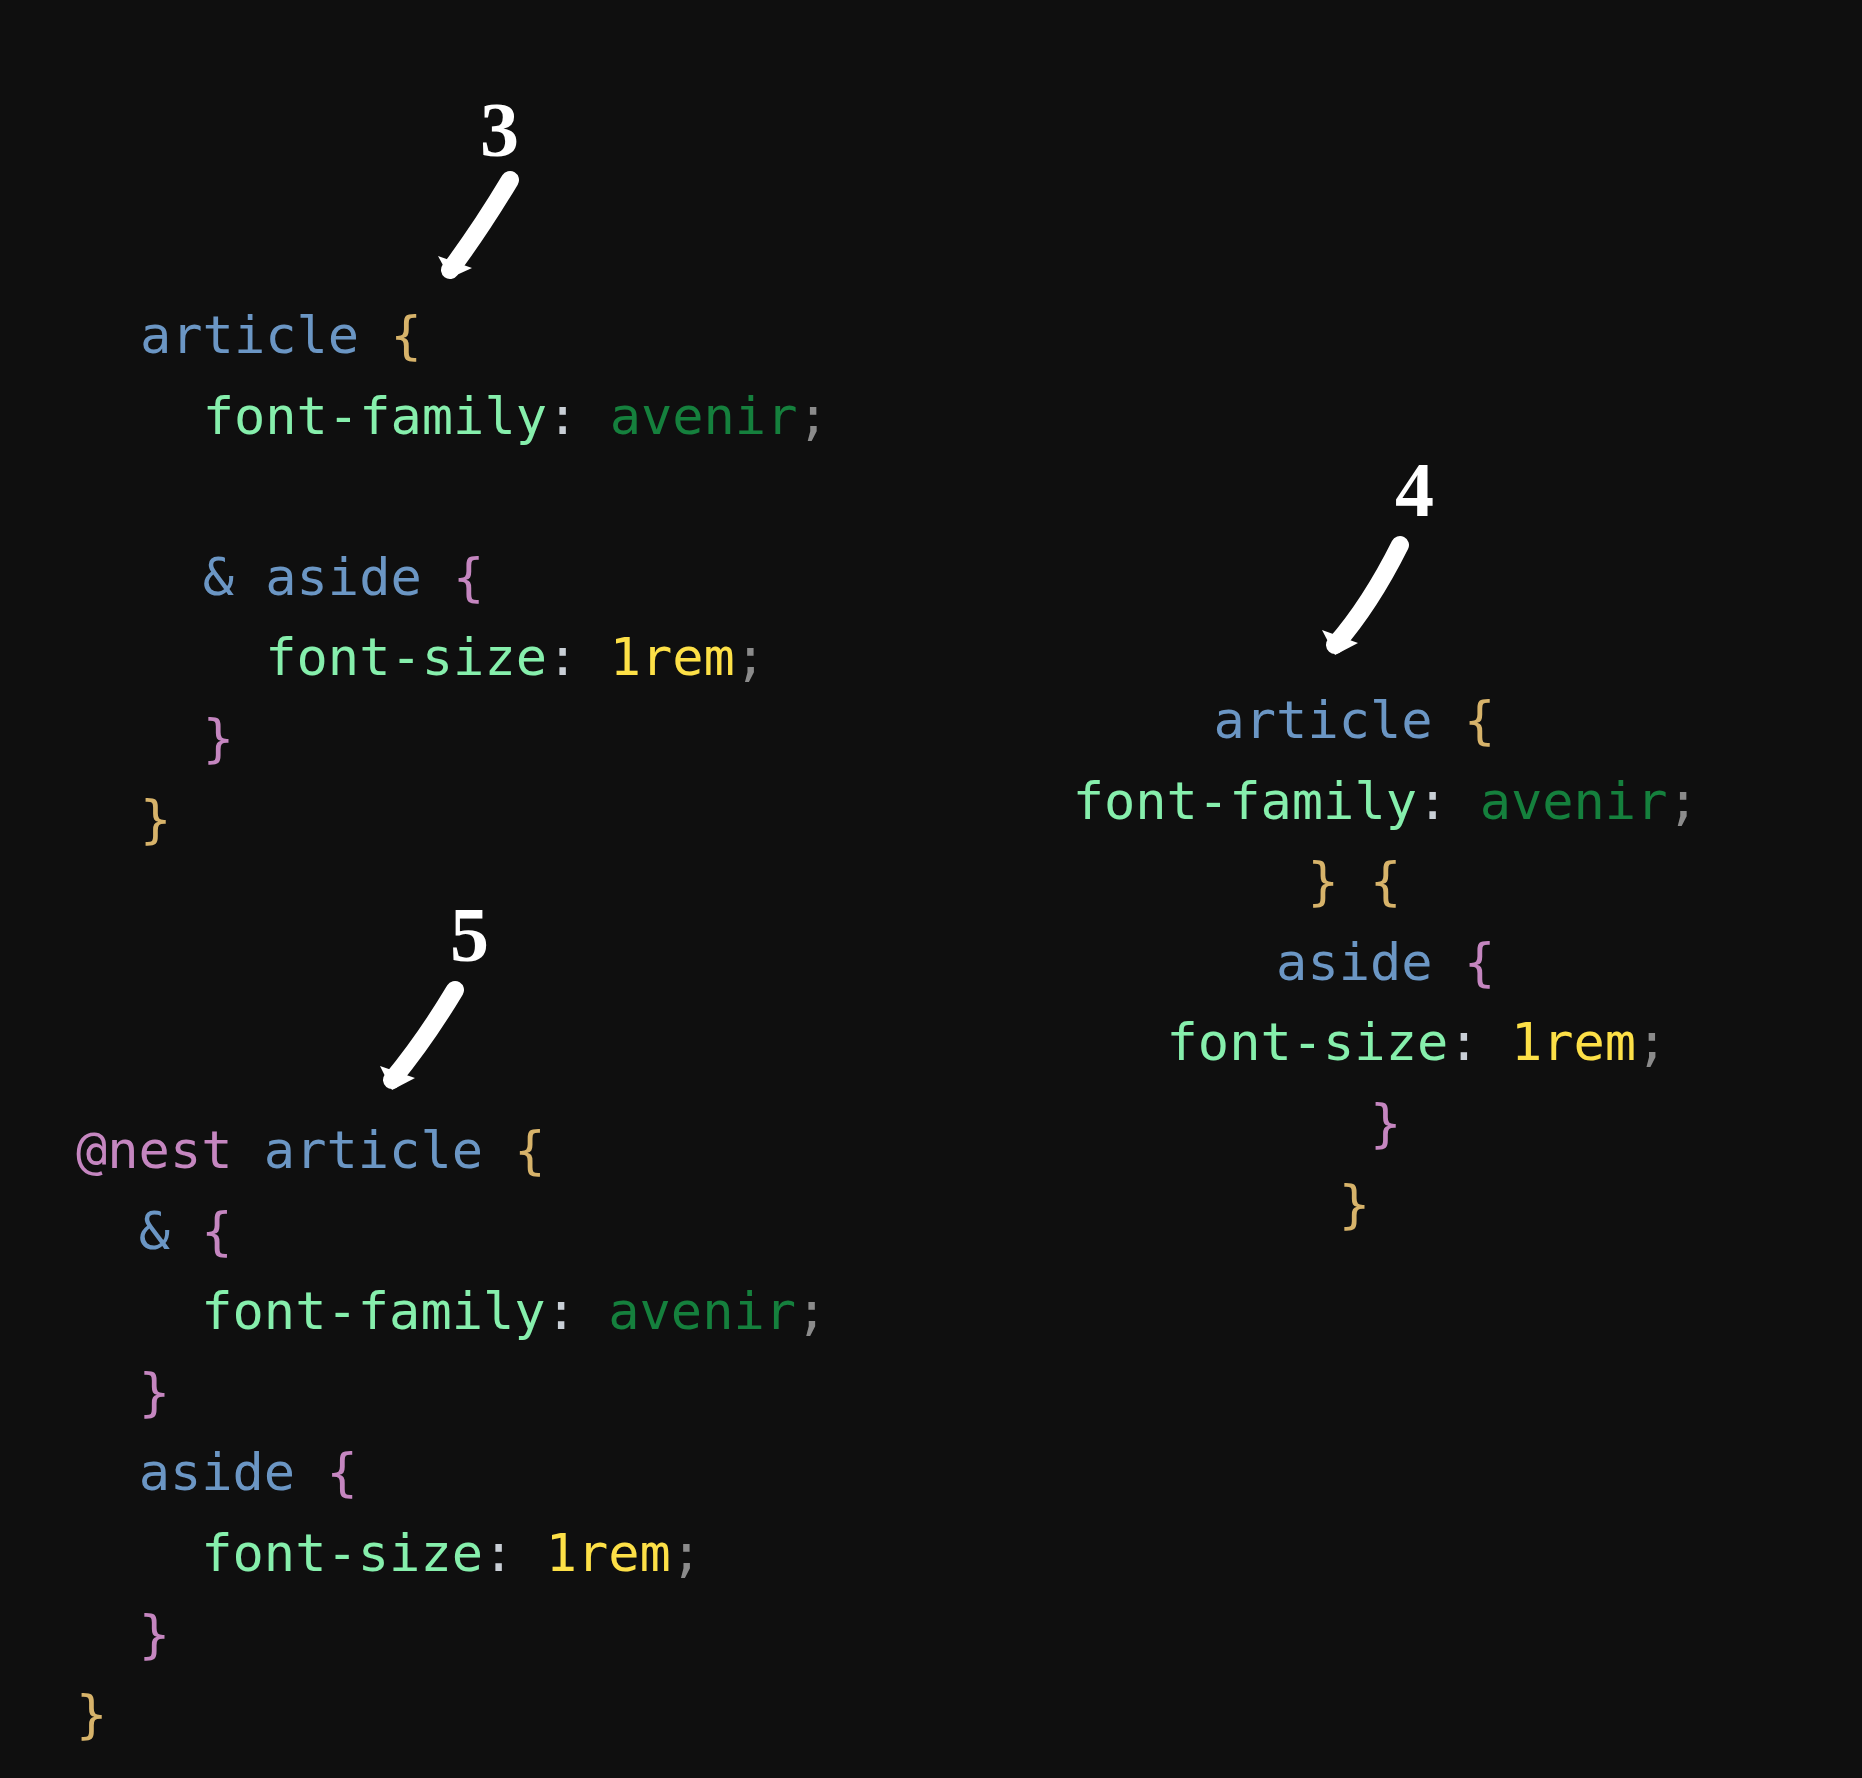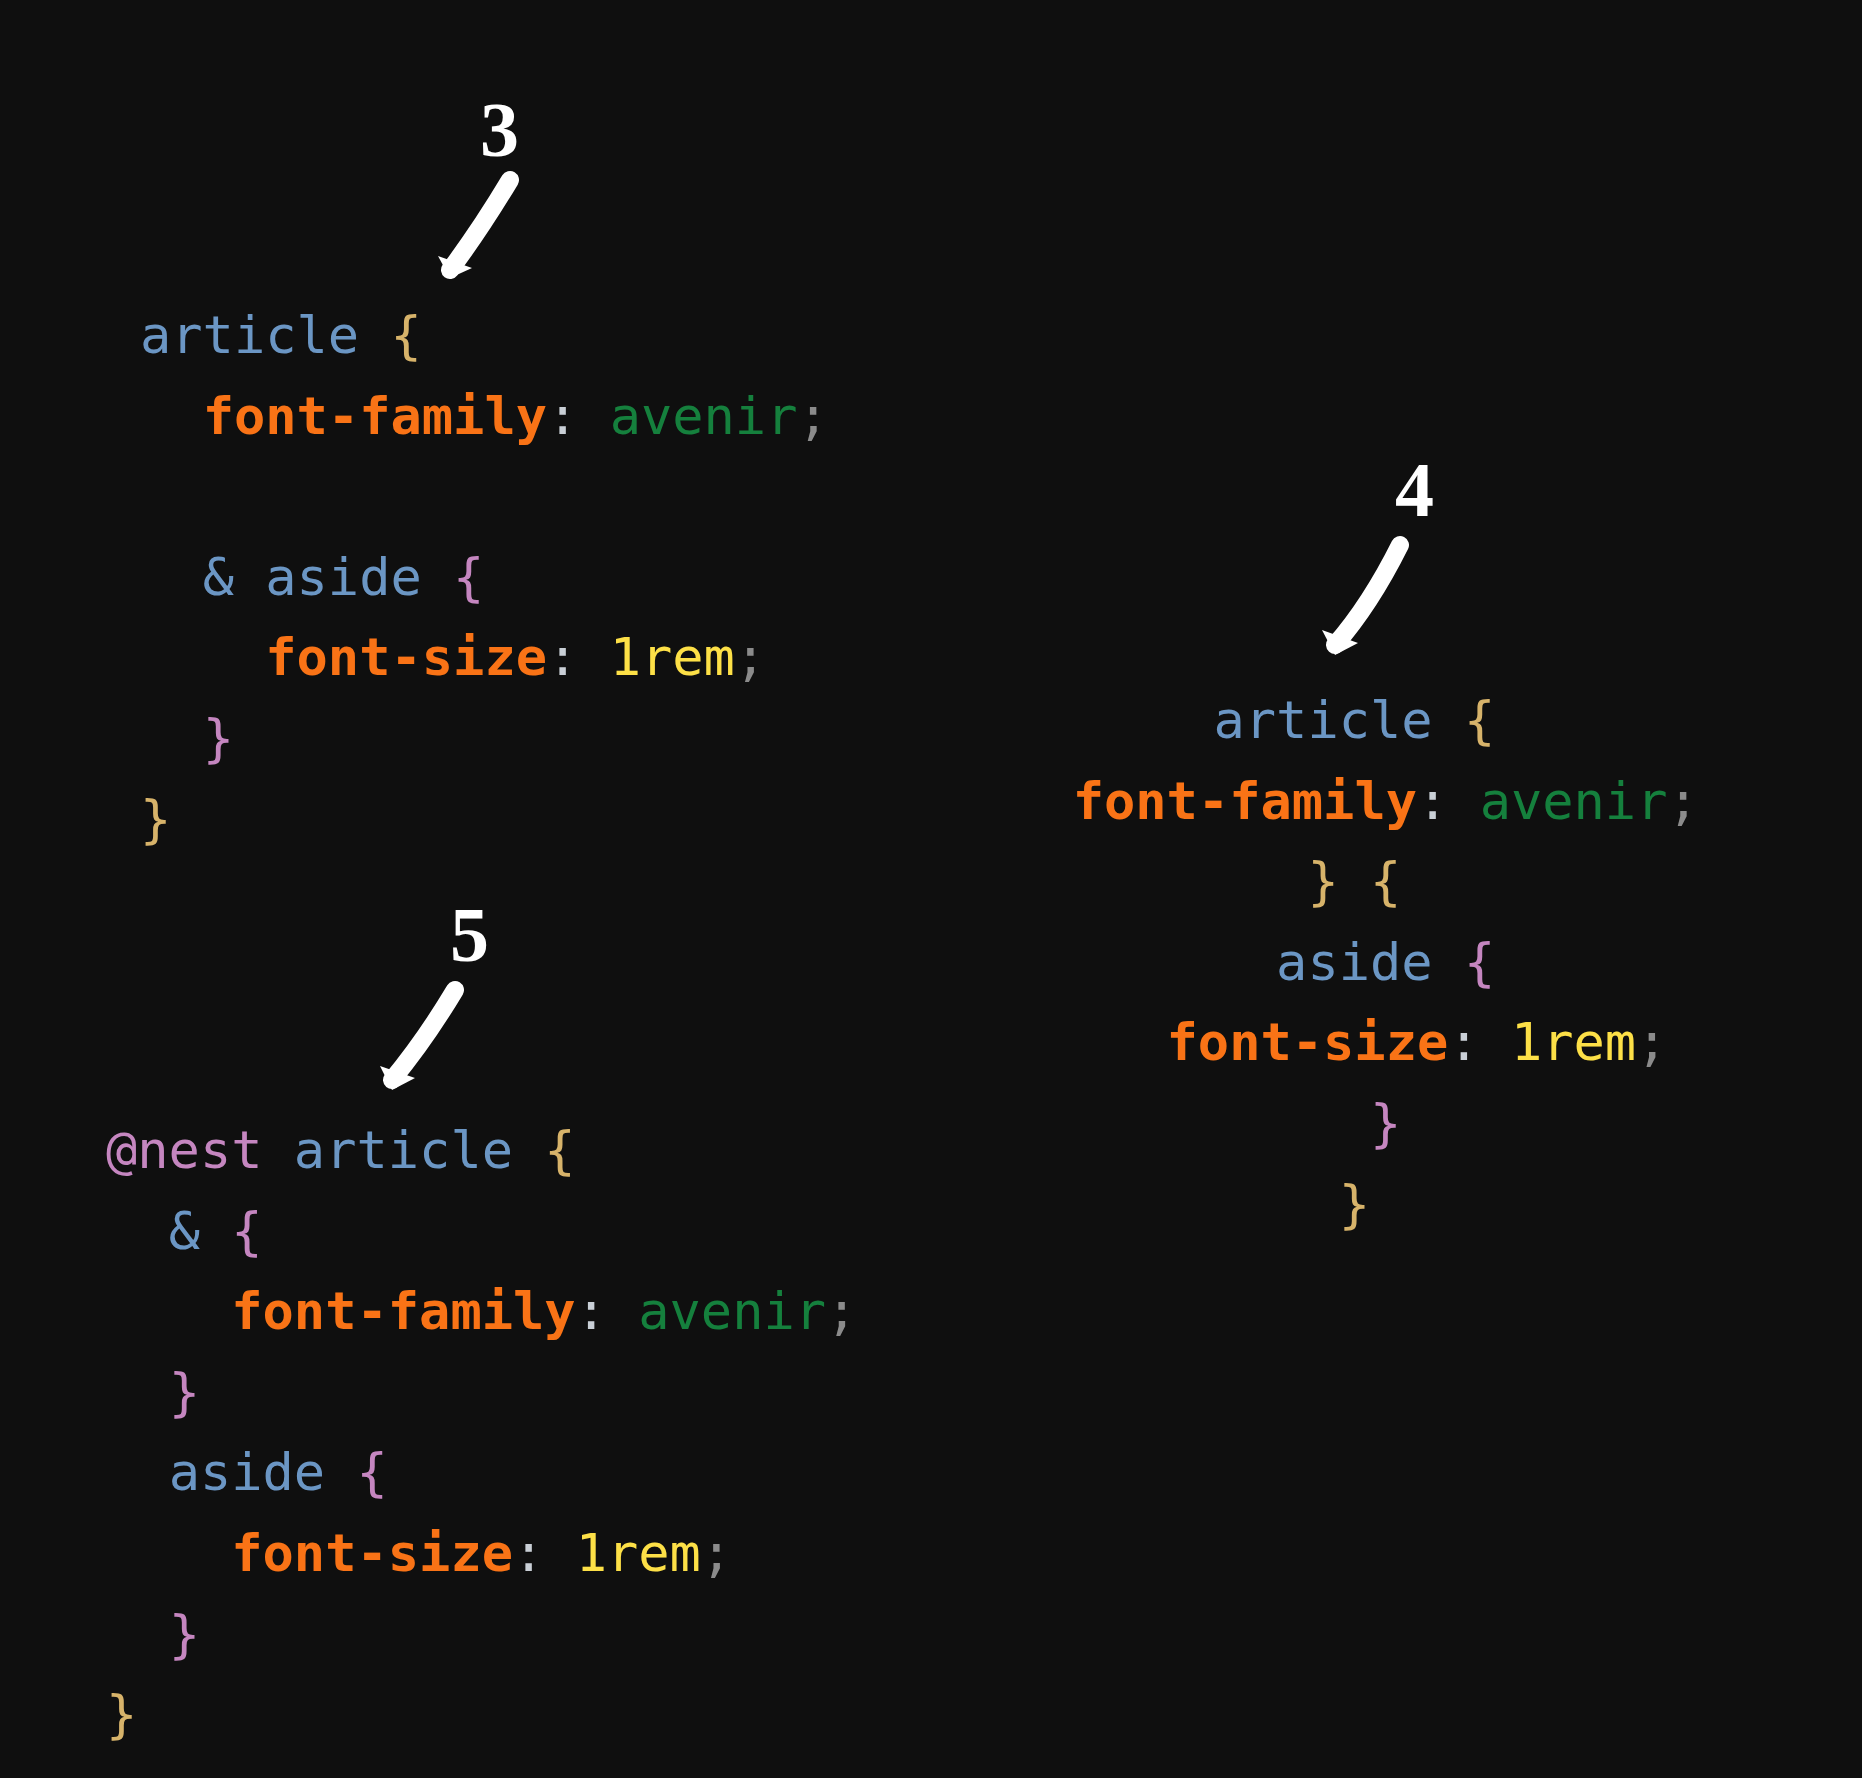--- a/index.html
+++ b/index.html
@@ -22,21 +22,21 @@
     margin: 0;
     white-space: pre;
     font-size: 52px;
     line-height: 1.55;
     color: #d4d4d4;
     font-weight: 400;
   }
   .tok-selector { color: #6b96c4; }  
   .tok-amp      { color: #6b96c4; }  
   .tok-brace    { color: #d7b36a; }  
-  .tok-prop     { color: #f97316; font-weight: bold; }  
+  .tok-prop     { color: #86efac; }  
   .tok-colon    { color: #c9cfd6; }
   .tok-value    { color: #15803d; }  
   .tok-num      { color: #fde047; }  
   .tok-punct    { color: #8b8b8b; }  
   .tok-at       { color: #c586c0; }  
   .tok-brace2   { color: #c586c0; }  
 
   .anno {
     position: absolute;
     color: #ffffff;
@@ -90,21 +90,21 @@
 <span class="tok-brace">}</span></pre>
 
   <div class="anno" style="left:450px; top:890px;">
     <span class="anno-num">5</span>
   </div>
   <svg class="arrow" style="left:360px; top:980px;" width="120" height="130">
     <path d="M95 10 Q65 60 32 100" stroke="#ffffff" stroke-width="18" stroke-linecap="round" fill="none"></path>
     <path d="M20 86 L32 110 L55 98 Z" fill="#ffffff"></path>
   </svg>
 
-  <pre class="code" style="left:106px; top:1110px;"><span class="tok-at">@nest</span> <span class="tok-selector">article</span> <span class="tok-brace">{</span>
+  <pre class="code" style="left:76px; top:1110px;"><span class="tok-at">@nest</span> <span class="tok-selector">article</span> <span class="tok-brace">{</span>
   <span class="tok-amp">&amp;</span> <span class="tok-brace2">{</span>
     <span class="tok-prop">font-family</span><span class="tok-colon">:</span> <span class="tok-value">avenir</span><span class="tok-punct">;</span>
   <span class="tok-brace2">}</span>
   <span class="tok-selector">aside</span> <span class="tok-brace2">{</span>
     <span class="tok-prop">font-size</span><span class="tok-colon">:</span> <span class="tok-num">1rem</span><span class="tok-punct">;</span>
   <span class="tok-brace2">}</span>
 <span class="tok-brace">}</span></pre>
 
 </div>
 

